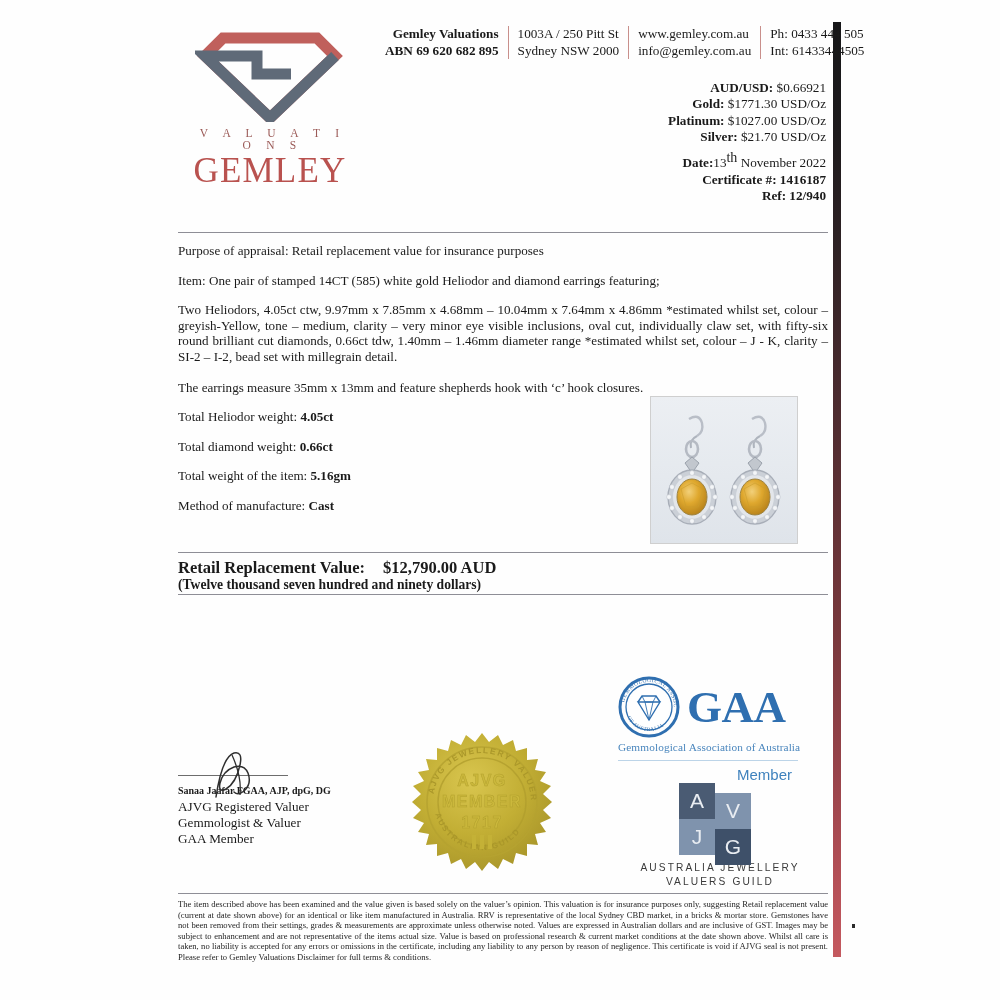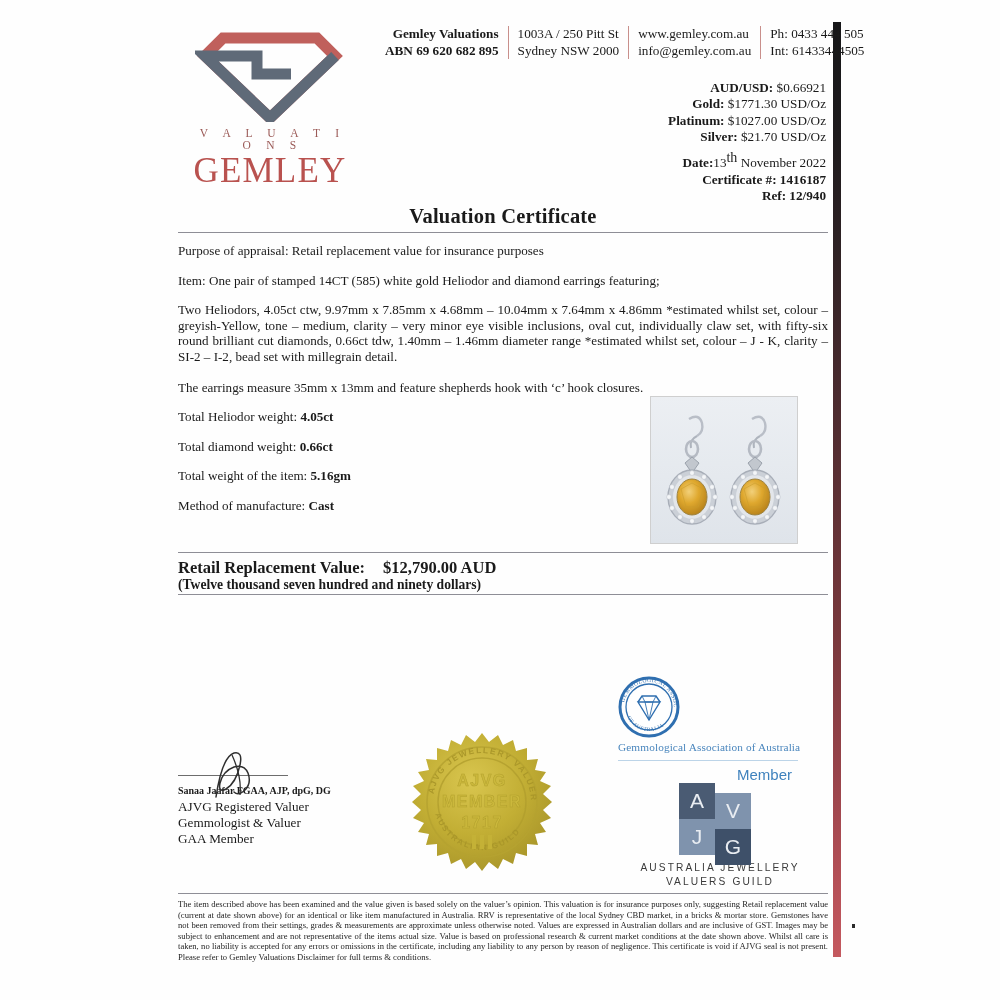--- a/index.html
+++ b/index.html
@@ -383,23 +383,20 @@
         <span class="lbl">Certificate #:</span>
         <span class="lbl">1416187</span>
       </div>
       <div>
         <span class="lbl">Ref:</span>
         <span class="lbl">12/940</span>
       </div>
     </div>
   </div>
 
-  <div id="title-wrap">
-    <div id="doc-title">Valuation Certificate</div>
-  </div>
   <div class="hrule" id="rule-title"></div>
 
   <div id="body-text">
     <p class="tight">
       <span class="lead">Purpose of appraisal:</span>
       <span>Retail replacement value for insurance purposes</span>
     </p>
     <p class="tight">
       <span class="lead">Item:</span>
       <span>One pair of stamped 14CT (585) white gold Heliodor and diamond earrings featuring;</span>
@@ -512,20 +509,21 @@
         <path d="M24 20 L27 26 L31 44 M38 20 L35 26 L31 44 M27 26 L35 26" fill="none" stroke="#2f6fb0" stroke-width="0.9"></path>
         <path id="gaaArcTop" d="M31 31 m-25 0 a25 25 0 0 1 50 0" fill="none"></path>
         <text font-family="Liberation Serif, serif" font-size="5.6" fill="#2f6fb0" letter-spacing="0.5">
           <textPath href="#gaaArcTop" startOffset="6%">GEMMOLOGICAL ASSOCIATION</textPath>
         </text>
         <path id="gaaArcBot" d="M31 31 m-24 0 a24 24 0 0 0 48 0" fill="none"></path>
         <text font-family="Liberation Serif, serif" font-size="5.2" fill="#2f6fb0" letter-spacing="0.5">
           <textPath href="#gaaArcBot" startOffset="14%">OF AUSTRALIA</textPath>
         </text>
       </svg>
+      <div id="gaa-text">GAA</div>
     </div>
     <div id="gaa-sub">Gemmological Association of Australia</div>
     <div id="gaa-divider"></div>
     <div id="gaa-member">Member</div>
   </div>
 
   <div id="seal">
     <svg viewBox="0 0 140 142" width="140" height="142">
       <defs>
         <radialGradient id="goldGrad" cx="42%" cy="35%" r="70%">

